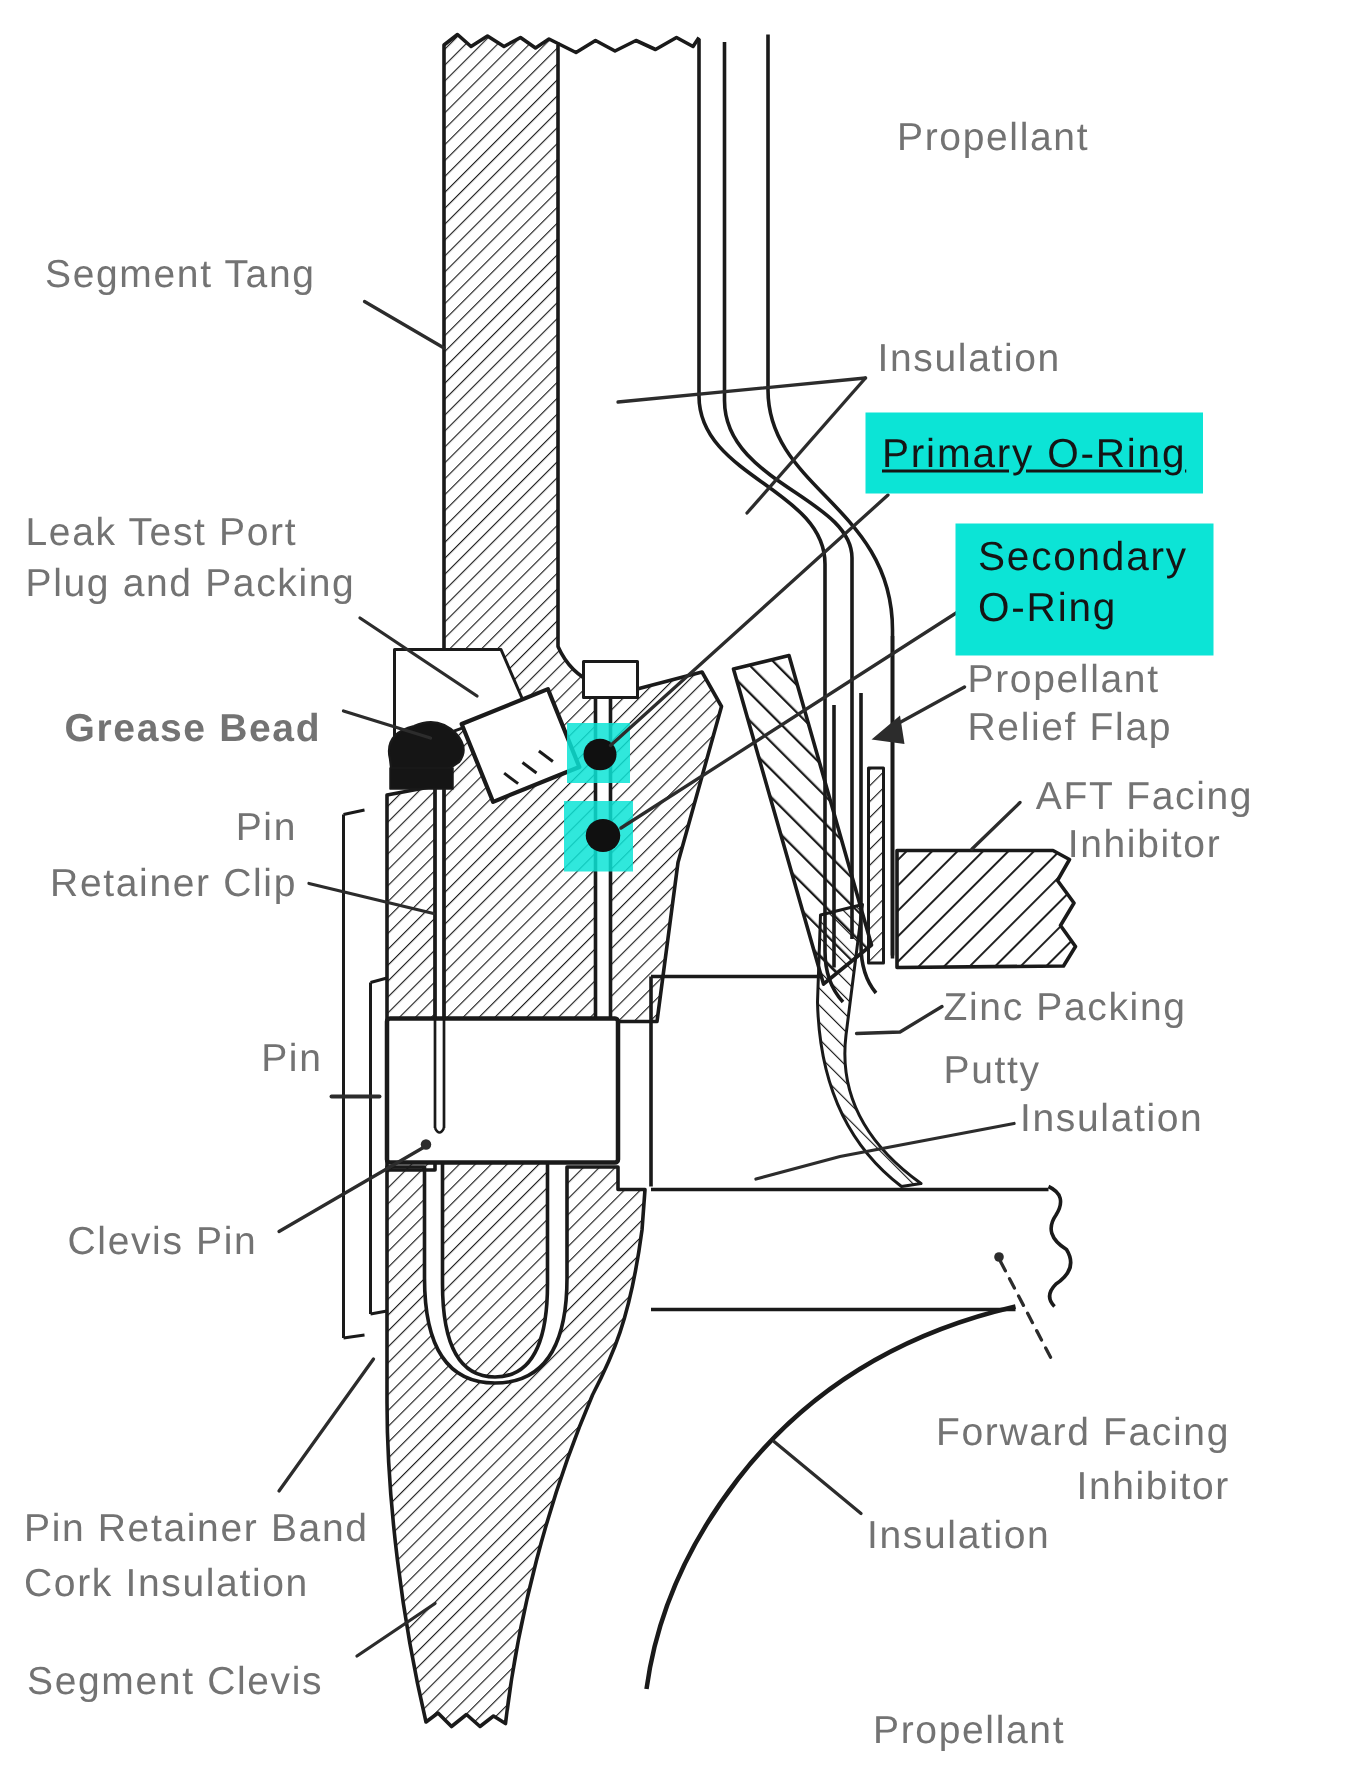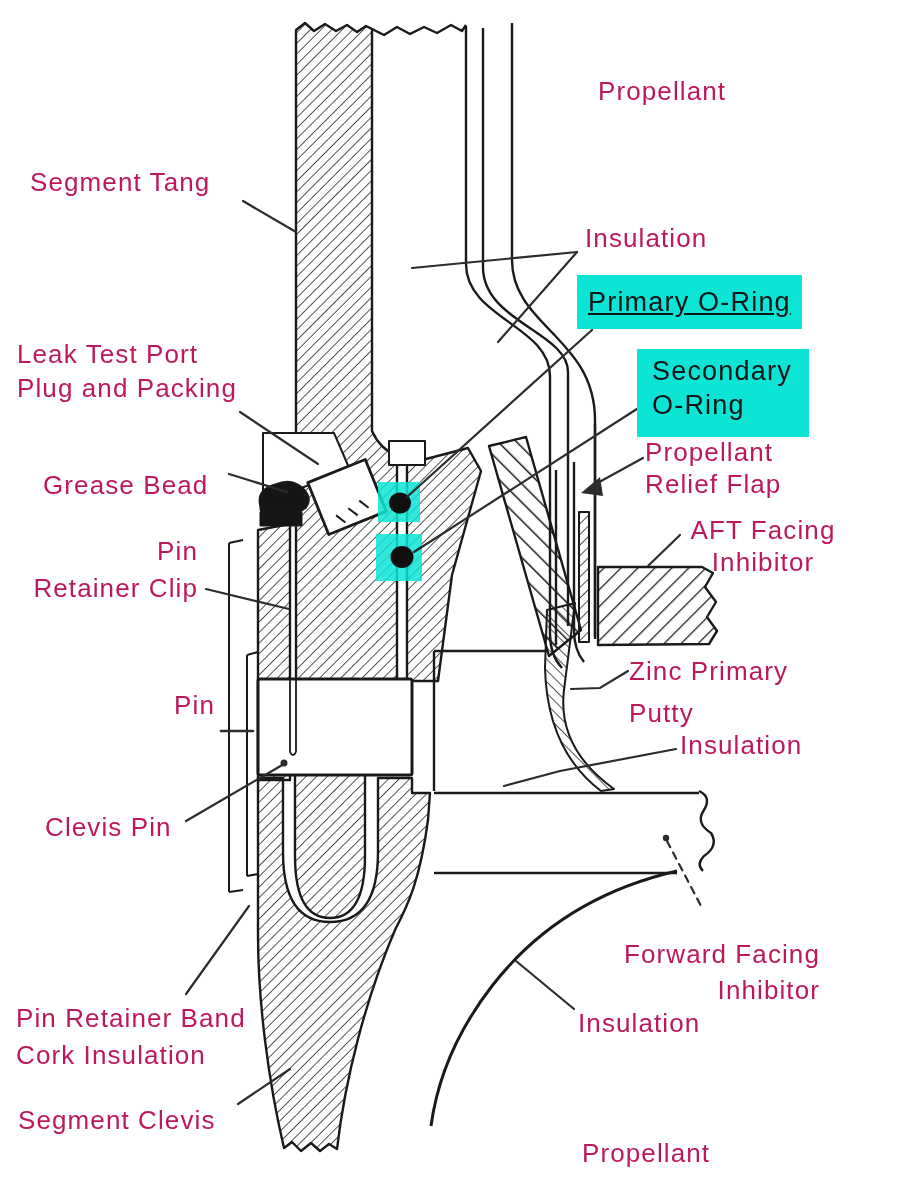--- a/index.html
+++ b/index.html
@@ -1,19 +1,19 @@
 <!DOCTYPE html>
 <html><head>
 <meta charset="utf-8">
 <style>
   html,body{margin:0;padding:0;background:#ffffff;}
   .canvas{position:relative;width:900px;height:1188px;background:#ffffff;overflow:hidden;
           font-family:"Liberation Sans","DejaVu Sans",sans-serif;}
   svg.art{position:absolute;left:0;top:0;}
-  .lbl{position:absolute;font-size:26px;color:#be185d;letter-spacing:1.1px;white-space:nowrap;line-height:31px;}
+  .lbl{position:absolute;font-size:26px;color:#737373;letter-spacing:1.1px;white-space:nowrap;line-height:31px;}
   .lbl.two{white-space:normal;}
   .r{text-align:right;}
   .hl{position:absolute;background:#0ce4d6;color:#151515;}
   .hl1{left:577px;top:275px;width:225px;height:54px;font-size:27px;line-height:54px;padding-left:11px;box-sizing:border-box;letter-spacing:1.2px;text-decoration:underline;}
   .hl2{left:637px;top:349px;width:172px;height:88px;font-size:27px;line-height:34px;padding:5px 0 0 15px;box-sizing:border-box;letter-spacing:1.2px;}
   .lh34{line-height:34px;} .lh37{line-height:37px;} .lh32{line-height:32px;}
   .lh39{line-height:42px;} .lh36{line-height:36px;}
 </style>
 </head>
 <body>
@@ -177,21 +177,21 @@
 <div class="hl hl2">
   <div>Secondary</div>
   <div>O-Ring</div>
 </div>
 
 <div class="lbl two lh34" style="left:17px;top:319px;margin-top:18px;">
   <div>Leak Test Port</div>
   <div>Plug and Packing</div>
 </div>
 
-<div class="lbl" style="left:43px;top:470px;">Grease Bead</div>
+<div class="lbl" style="left:43px;top:470px;font-weight:bold;">Grease Bead</div>
 
 <div class="lbl two lh37 r" style="left:20px;top:533px;width:178px;">
   <div>Pin</div>
   <div>Retainer Clip</div>
 </div>
 
 <div class="lbl two lh32" style="left:645px;top:436px;">
   <div>Propellant</div>
   <div>Relief Flap</div>
 </div>
@@ -199,21 +199,21 @@
 <div class="lbl two lh32 r" style="left:683px;top:514px;width:160px;text-align:center;">
   <div>AFT Facing</div>
   <div>Inhibitor</div>
 </div>
 
 <div class="lbl two lh32 r" style="left:20px;top:689px;width:195px;">
   <div>Pin</div>
 </div>
 
 <div class="lbl two lh39" style="left:629px;top:650px;">
-  <div>Zinc Primary</div>
+  <div>Zinc Packing</div>
   <div>Putty</div>
 </div>
 
 <div class="lbl" style="left:680px;top:730px;">Insulation</div>
 
 <div class="lbl" style="left:45px;top:812px;text-align:right;">Clevis Pin</div>
 
 <div class="lbl two lh36 r" style="left:604px;top:936px;width:216px;">
   <div>Forward Facing</div>
   <div>Inhibitor</div>

